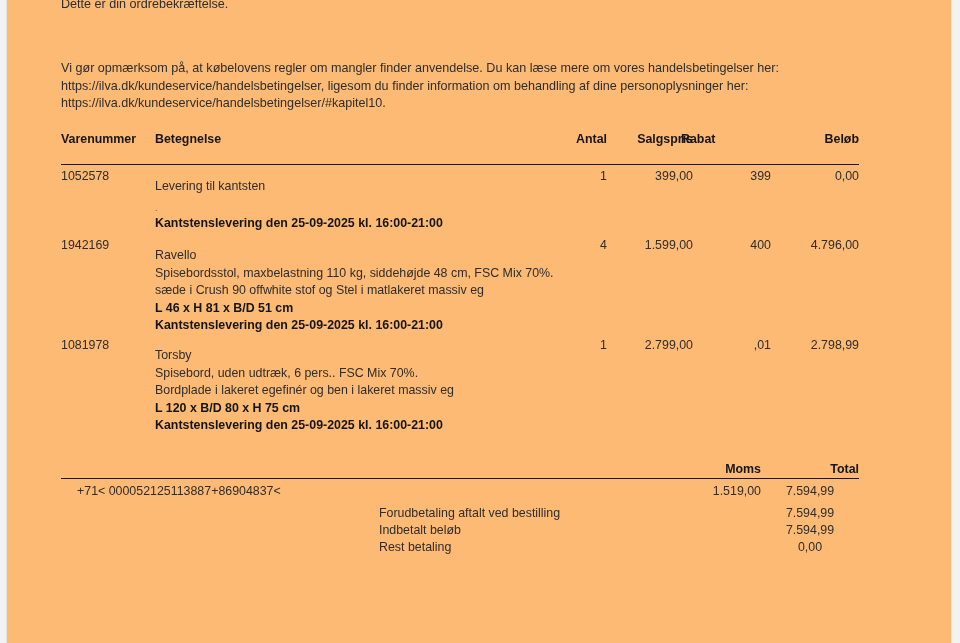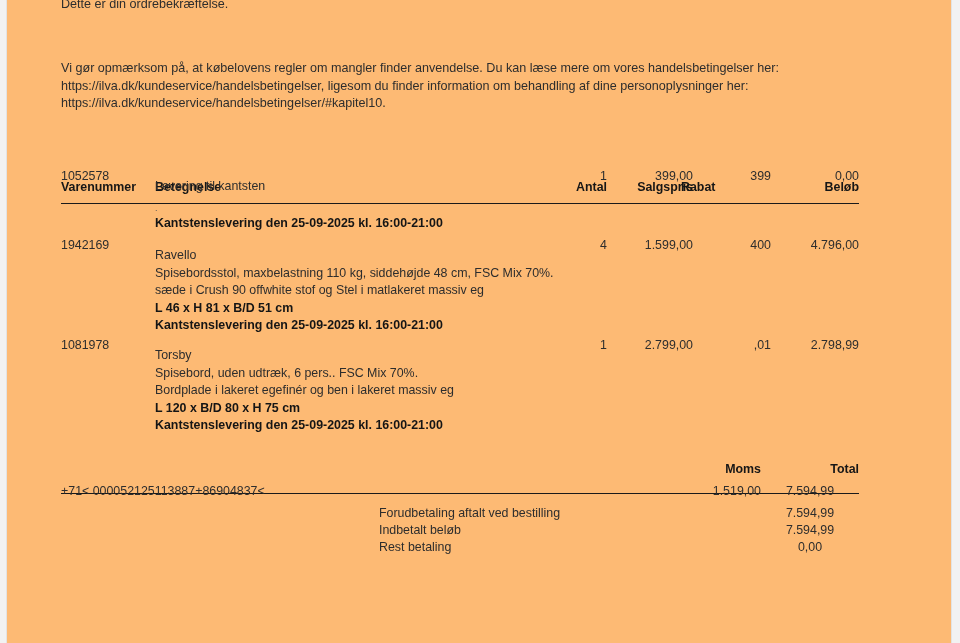--- a/index.html
+++ b/index.html
@@ -44,22 +44,21 @@
   #items-table {
     position: absolute;
     left: 54px;
     top: 131px;
     width: 798px;
   }
   .hdr-row {
     position: relative;
     height: 17px;
     border-bottom: 1.6px solid #1a1a1a;
-    padding-bottom: 7px;
-    margin-top: 48px;
+    padding-bottom: 16px;
   }
   .hdr-cell {
     position: absolute;
     top: 0;
     font-size: 12.4px;
     font-weight: bold;
     color: #161616;
     line-height: 16px;
   }
   .h-varenummer { left: 0; }
@@ -109,42 +108,42 @@
   #totals {
     position: absolute;
     left: 54px;
     top: 461px;
     width: 798px;
   }
   .tot-hdr-row {
     position: relative;
     height: 17px;
     border-bottom: 1.6px solid #1a1a1a;
-    padding-bottom: 15px;
+    padding-bottom: 0;
   }
   .tot-hdr-cell {
     position: absolute;
     top: 0;
     font-size: 12.4px;
     font-weight: bold;
     color: #161616;
     line-height: 16px;
   }
   .h-moms  { left: 600px; width: 100px; text-align: right; }
   .h-total { left: 700px; width: 98px; text-align: right; }
 
   .tot-row {
     position: absolute;
     left: 0;
     width: 798px;
     height: 17px;
   }
   .t-ref {
     position: absolute;
-    left: 0;
+    left: 16px;
     top: 0;
     font-size: 12.4px;
     line-height: 17px;
     color: #2d2d2d;
     white-space: nowrap;
   }
   .t-label {
     position: absolute;
     left: 318px;
     top: 0;

